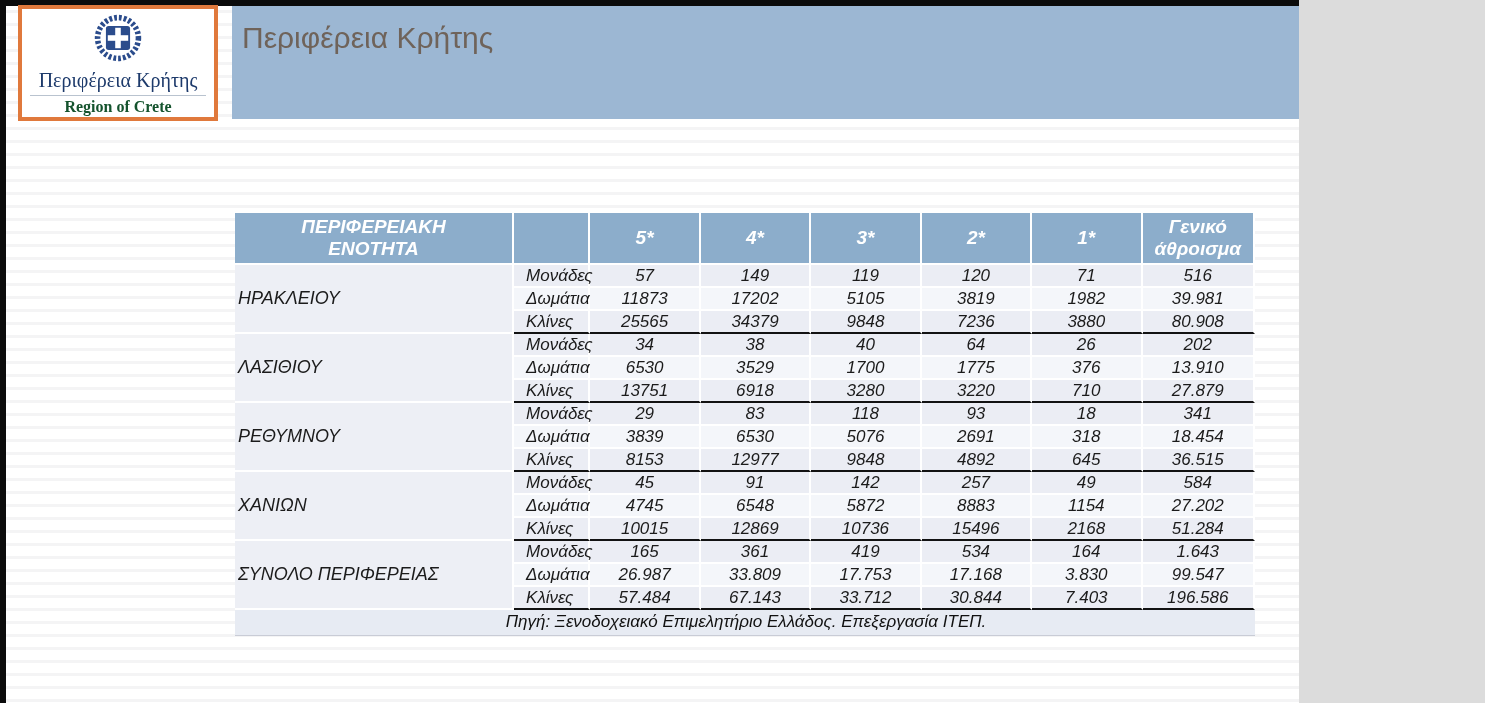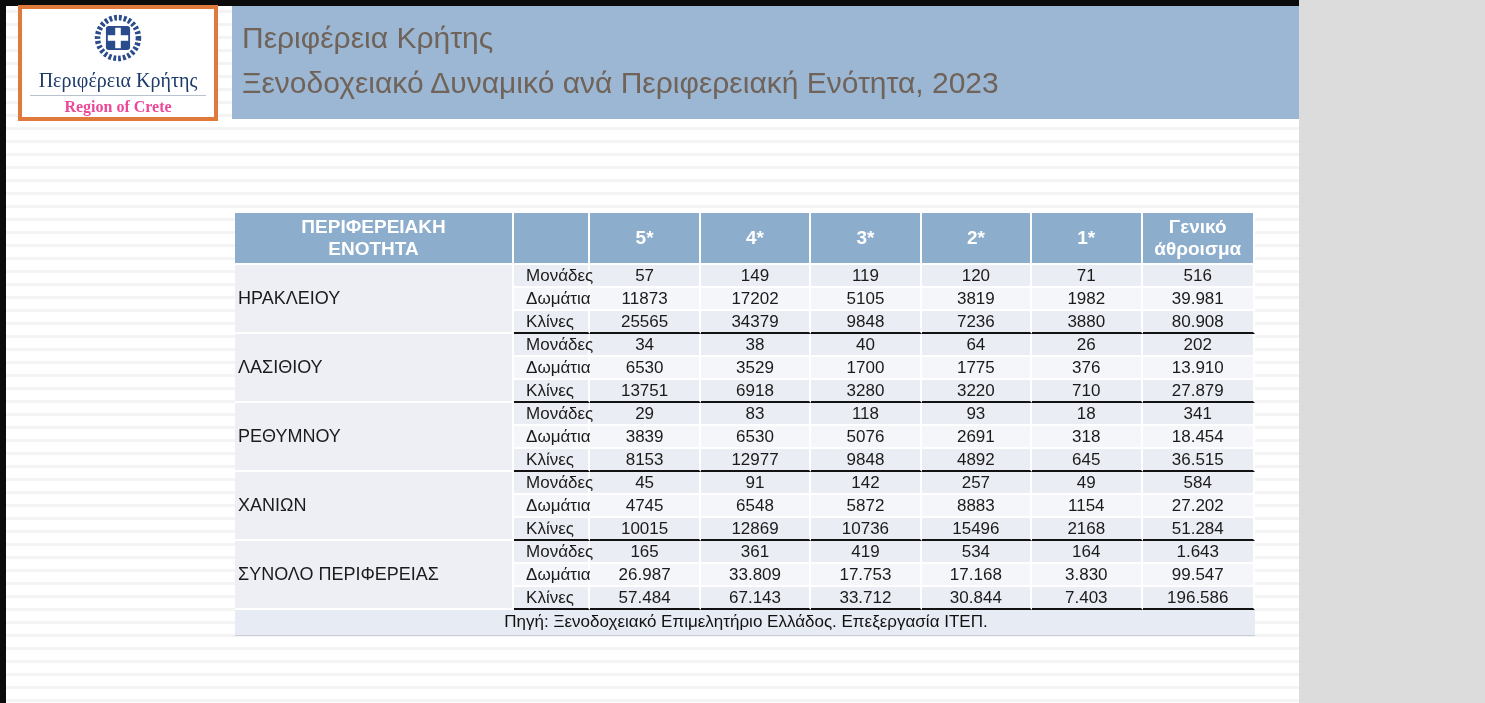--- a/index.html
+++ b/index.html
@@ -16,29 +16,29 @@
   
   .title-band{position:absolute;left:232px;top:6px;right:0;height:113px;background:#9cb7d3;}
   .title-line{color:#6f635a;font-size:30px;line-height:45px;padding-left:10px;white-space:nowrap;}
   .title-line.first{padding-top:9px;}
 
   .logo-box{position:absolute;left:18px;top:5px;width:200px;height:116px;background:#ffffff;
     border:4px solid #e0793c;box-sizing:border-box;text-align:center;z-index:6;}
   .emblem{margin-top:3px;height:52px;}
   .logo-greek{font-family:"Liberation Serif",serif;color:#1d3a6b;font-size:20px;margin-top:1px;}
   .logo-divider{border-top:1px solid #b9c3cf;margin:3px 8px 2px 8px;}
-  .logo-english{font-family:"Liberation Serif",serif;color:#ec4899;font-size:16px;font-weight:bold;}
+  .logo-english{font-family:"Liberation Serif",serif;color:#14532d;font-size:16px;font-weight:bold;}
 
   .page-badge{position:absolute;right:23px;top:27px;width:86px;height:86px;border-radius:50%;
     background:#f5cfad;border:2px solid #94a0ab;box-sizing:border-box;
     display:flex;align-items:center;justify-content:center;
     color:#16316c;font-size:36px;font-weight:bold;z-index:6;}
 
   
-  .table-wrap{position:absolute;left:235px;top:213px;}
+  .table-wrap{position:absolute;left:235px;top:213px;font-style:italic;}
   table{border-collapse:separate;border-spacing:0;table-layout:fixed;width:1020px;}
   col.c-region{width:278px;} col.c-label{width:76px;}
   col.c-star{width:110px;} col.c-total{width:112px;}
   th{background:#8cadcb;color:#ffffff;font-weight:bold;font-size:19px;height:50px;
      text-align:center;vertical-align:middle;border-right:2px solid #ffffff;
      border-bottom:2px solid #ffffff;padding:0;line-height:22px;}
   th .wrap{display:inline-block;max-width:180px;}
   td{height:21px;font-size:17px;color:#1b1b1b;vertical-align:middle;padding:0;
      background:#ebedf4;border-right:2px solid #ffffff;border-bottom:2px solid #ffffff;}
   tr.alt td{background:#f4f6fa;}
@@ -51,21 +51,20 @@
 </style>
 </head>
 <body>
 
 <div class="slide">
   <div class="edge-top"></div>
   <div class="edge-left"></div>
 
   <div class="title-band">
     <div class="title-line first">Περιφέρεια Κρήτης</div>
-    <div class="title-line">Ξενοδοχειακό Δυναμικό ανά Περιφερειακή Ενότητα, 2023</div>
   </div>
 
   <div class="logo-box">
     <svg class="emblem" viewBox="0 0 60 56" width="56" height="52">
       <circle cx="30" cy="28" r="22" fill="none" stroke="#2b4c8c" stroke-width="6" stroke-dasharray="3 2.2"></circle>
       <circle cx="30" cy="28" r="17" fill="#ffffff"></circle>
       <rect x="17" y="15" width="26" height="26" rx="3" fill="#2b4c8c"></rect>
       <rect x="27" y="17" width="6" height="22" fill="#ffffff"></rect>
       <rect x="19" y="25" width="22" height="6" fill="#ffffff"></rect>
     </svg>

